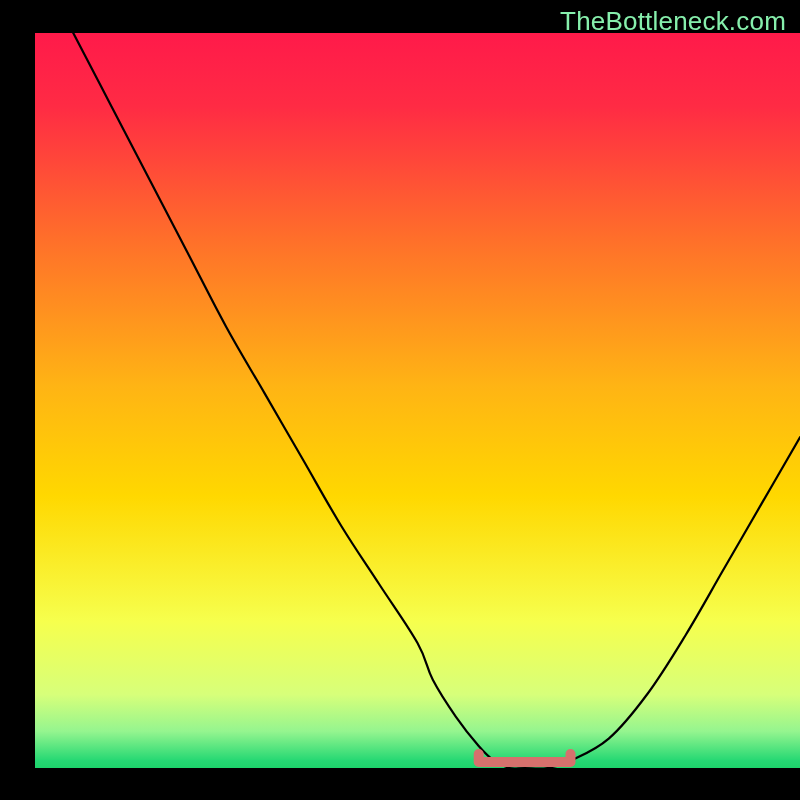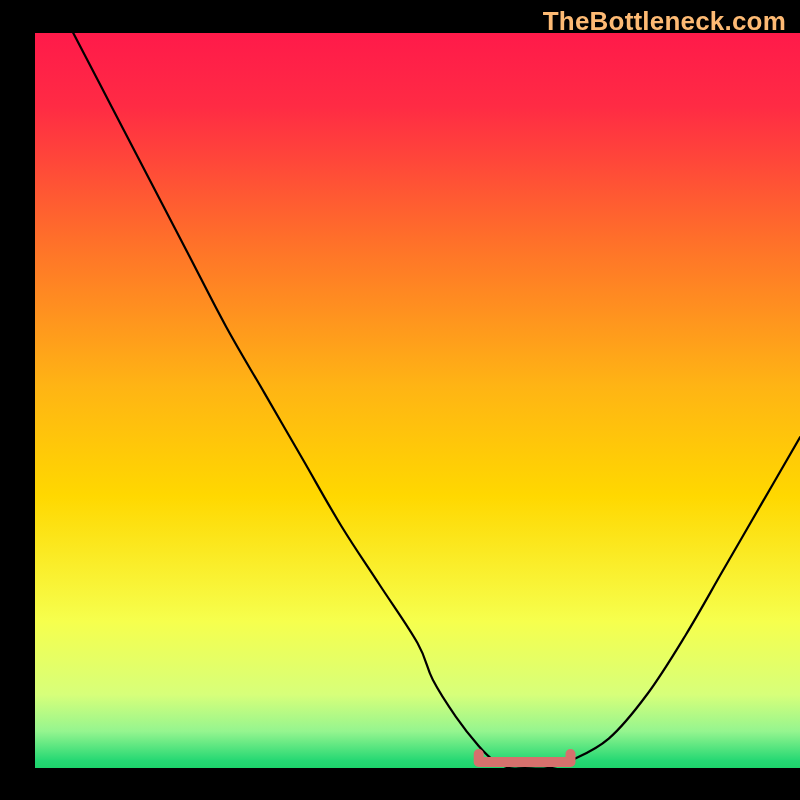--- a/index.html
+++ b/index.html
@@ -15,22 +15,22 @@
     width: 800px;
     height: 800px;
     background: #000;
   }
   .watermark {
     position: absolute;
     top: 6px;
     right: 14px;
     font-family: Arial, Helvetica, sans-serif;
     font-size: 26px;
-    font-weight: 700;
-    color: #fdba74;
+    font-weight: 400;
+    color: #86efac;
     letter-spacing: 0.2px;
     z-index: 10;
   }
   svg {
     display: block;
   }
 </style>
 </head>
 <body>
 

